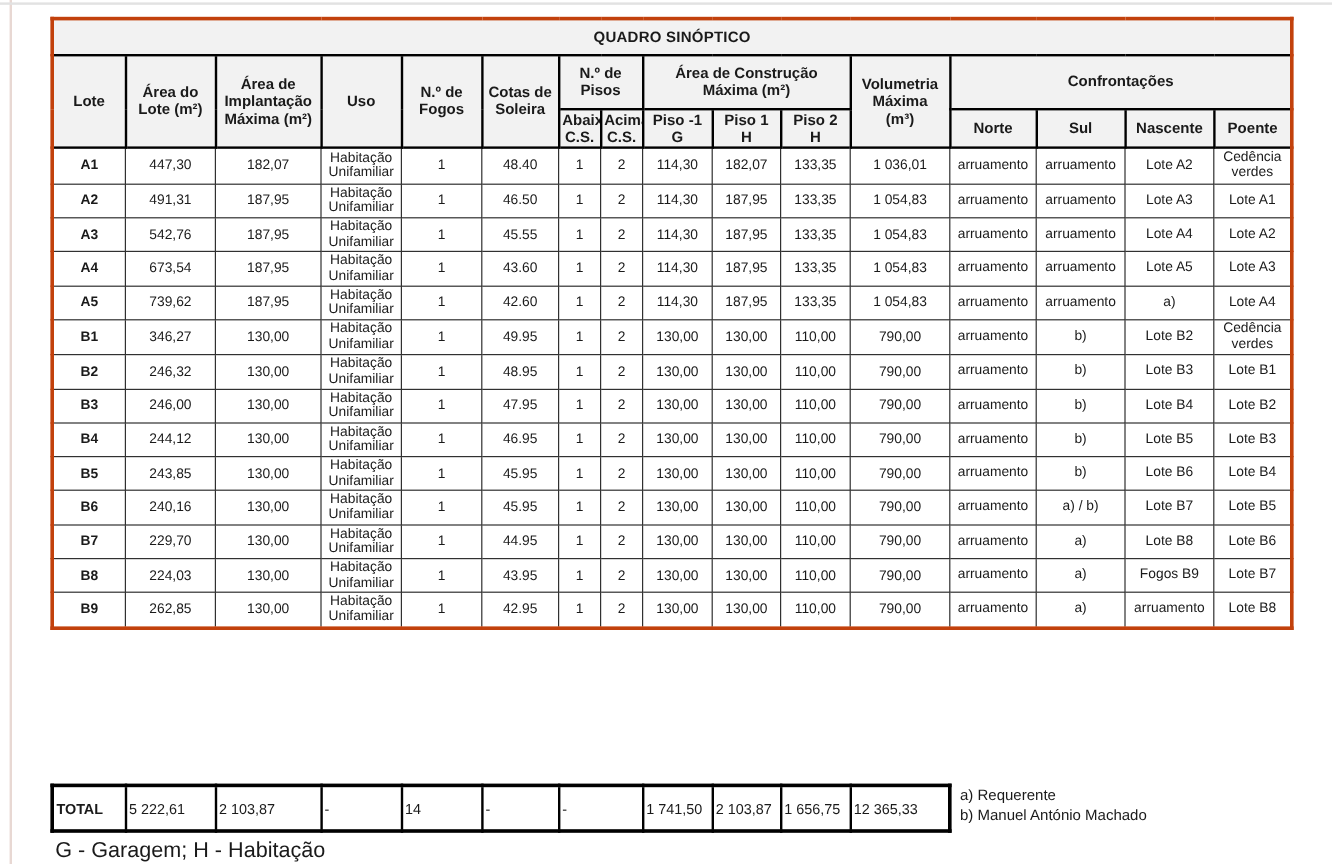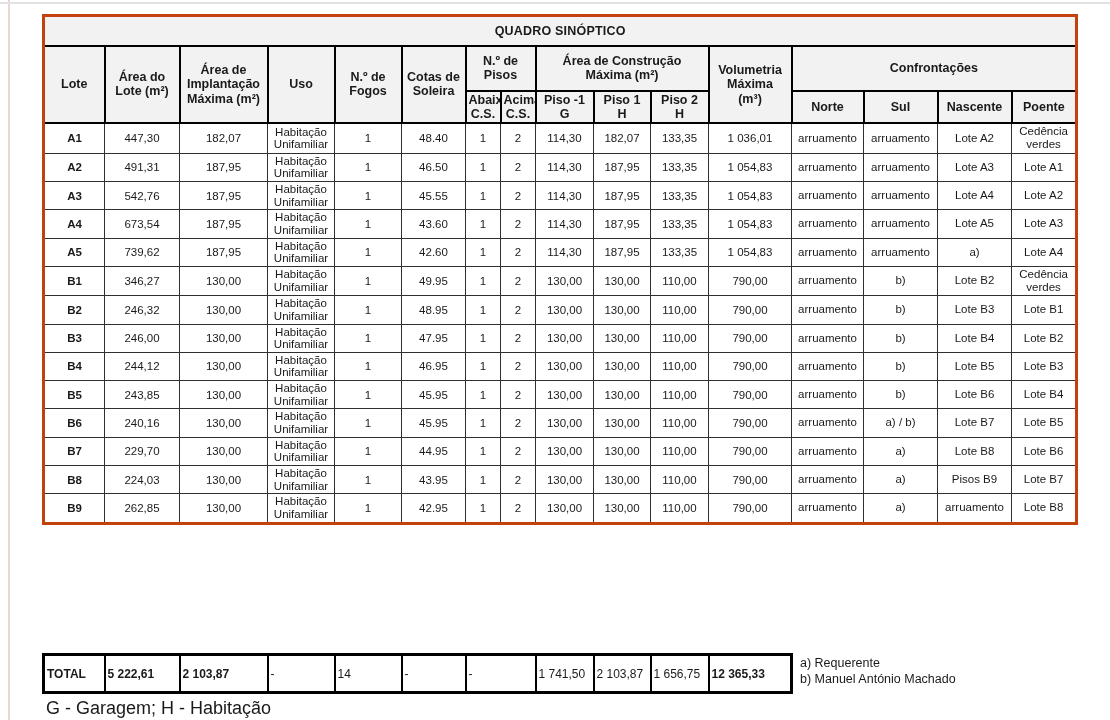--- a/index.html
+++ b/index.html
@@ -38,21 +38,21 @@
 
   table.total{
     position:absolute;left:42px;top:653px;width:748px;
     border-collapse:collapse;table-layout:fixed;border:3px solid #000;
   }
   table.total td{
     background:#ffffff;border:2px solid #000;text-align:left;vertical-align:middle;
     font-size:12px;height:33px;padding:1px 2px;overflow:hidden;
   }
   td.t-label{font-weight:bold;font-size:13.5px;}
-  td.t-bold{font-weight:bold;margin-left:37px;}
+  td.t-bold{font-weight:normal;margin-left:37px;}
 
   .footnotes{position:absolute;left:800px;top:655px;font-size:12.5px;line-height:16px;}
   .legend{position:absolute;left:46px;top:698px;font-size:18px;}
 </style>
 </head>
 <body>
 
 <div class="page">
   <div class="scan-edge-left"></div>
   <div class="scan-edge-top"></div>
@@ -343,21 +343,21 @@
           <td>1</td>
           <td>43.95</td>
           <td>1</td>
           <td>2</td>
           <td>130,00</td>
           <td>130,00</td>
           <td>110,00</td>
           <td>790,00</td>
           <td class="c-conf">arruamento</td>
           <td class="c-conf">a)</td>
-          <td class="c-conf">Pisos B9</td>
+          <td class="c-conf">Fogos B9</td>
           <td class="c-conf">Lote B7</td>
         </tr>
         <tr>
           <td class="c-lote">B9</td>
           <td>262,85</td>
           <td>130,00</td>
           <td class="c-uso">Habitação Unifamiliar</td>
           <td>1</td>
           <td>42.95</td>
           <td>1</td>

